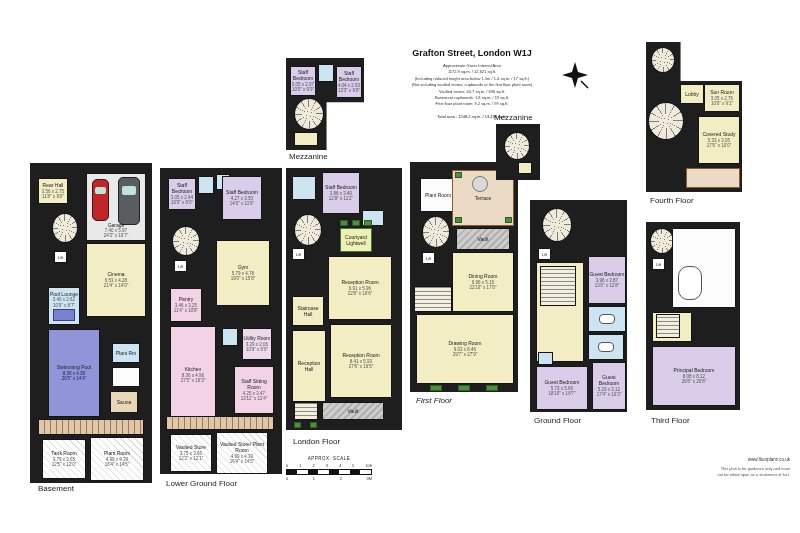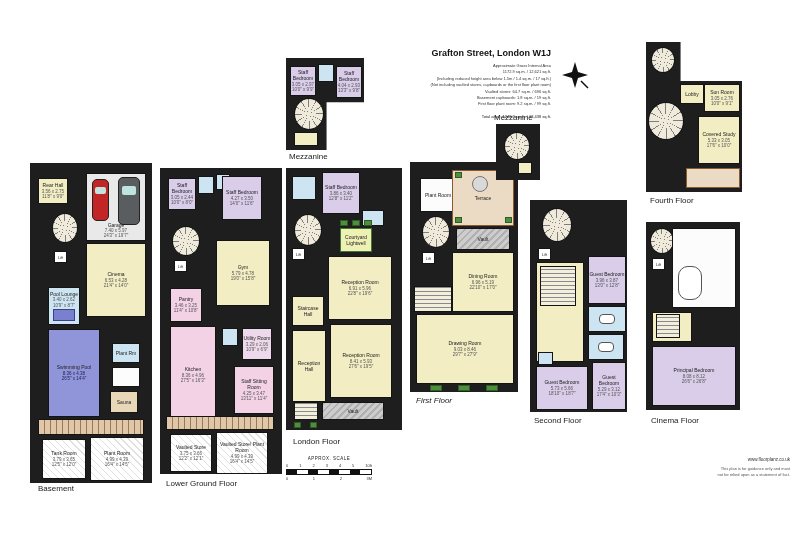--- a/index.html
+++ b/index.html
@@ -25,21 +25,21 @@
   .stairsV{position:absolute;border:1.5px solid #141414;box-sizing:border-box;
           background:repeating-linear-gradient(0deg,#f2efdc 0 3px,#8a8a8a 3px 4px);}
   .lift{position:absolute;border:1.5px solid #141414;background:#fff;font-size:4px;color:#333;
         display:flex;align-items:center;justify-content:center;box-sizing:border-box;}
   .car{position:absolute;border-radius:5px;border:1px solid #222;box-sizing:border-box;}
   .windshield{position:absolute;left:15%;right:15%;height:18%;top:18%;background:#bfe4e0;border-radius:2px;}
   .green{position:absolute;background:#4e8f3e;border:1px solid #2e5c22;box-sizing:border-box;}
   .planter-circle{position:absolute;border-radius:50%;background:#d9d9d9;border:1px solid #777;box-sizing:border-box;}
   .tub{width:14px;height:8px;background:#fff;border:1px solid #555;border-radius:4px;}
   .poolwater{background:#7a7fd0;border:1px solid #3c3f8a;}
-  .title-block{position:absolute;left:393px;top:48px;width:158px;text-align:right;}
+  .title-block{position:absolute;left:393px;top:48px;width:158px;text-align:center;}
   .title-block h1{font-size:9px;font-weight:bold;margin:0 0 5px 0;color:#111;}
   .title-block .tl{font-size:4px;line-height:1.6;color:#333;display:block;}
   .title-block .total{font-size:4px;margin-top:6px;display:block;color:#222;}
   .scalebar{position:absolute;left:286px;top:456px;width:86px;text-align:center;}
   .scalebar .sc-title{font-size:4.5px;letter-spacing:.5px;margin-bottom:2px;}
   .sc-row{display:flex;justify-content:space-between;font-size:4px;color:#333;}
   .sc-bar{height:4px;border:1px solid #111;background:repeating-linear-gradient(90deg,#111 0 10px,#fff 10px 21px);margin:1px 0;}
   .footer{position:absolute;left:632px;top:457px;width:158px;text-align:right;}
   .footer .web{font-size:4.5px;color:#333;display:block;margin-bottom:4px;}
   .footer .disc{font-size:4px;color:#555;display:block;line-height:1.5;}
@@ -376,40 +376,40 @@
         </div>
     </div>
     <div class="room purple" style="left:62px;top:162px;width:34px;height:48px;">
       <div class="lbl">
           <span class="nm">Guest Bedroom</span>
           <span class="dims">5.29 x 3.12</span>
           <span class="dims">17'4" x 10'3"</span>
         </div>
     </div>
   </div>
-  <div class="floor-label" style="left:534px;top:416px;">Second Floor</div>
+  <div class="floor-label" style="left:534px;top:416px;">Ground Floor</div>
 
   <div class="floor" style="left:646px;top:222px;width:94px;height:188px;">
     <div class="spiral" style="left:4px;top:6px;width:24px;height:26px;"></div>
     <div class="lift" style="left:6px;top:36px;width:13px;height:12px;">
         <span>Lift</span>
       </div>
     <div class="room white" style="left:26px;top:6px;width:64px;height:80px;"></div>
     <div style="position:absolute;left:32px;top:44px;width:22px;height:32px;background:#fff;border:1px solid #555;border-radius:10px;"></div>
     <div class="room cream" style="left:6px;top:90px;width:40px;height:30px;"></div>
     <div class="stairsV" style="left:10px;top:92px;width:24px;height:24px;"></div>
     <div class="room purple" style="left:6px;top:124px;width:84px;height:60px;">
       <div class="lbl">
           <span class="nm">Principal Bedroom</span>
           <span class="dims">8.08 x 8.12</span>
           <span class="dims">26'6" x 26'8"</span>
         </div>
     </div>
   </div>
-  <div class="floor-label" style="left:651px;top:416px;">Cinema Floor</div>
+  <div class="floor-label" style="left:651px;top:416px;">Third Floor</div>
 
   <div class="floor" style="left:646px;top:42px;width:96px;height:150px;clip-path:polygon(0 0,36% 0,36% 26%,100% 26%,100% 100%,0 100%);">
     <div class="spiral" style="left:5px;top:5px;width:24px;height:26px;"></div>
     <div class="room cream" style="left:34px;top:42px;width:24px;height:20px;">
       <div class="lbl">
           <span class="nm">Lobby</span>
         </div>
     </div>
     <div class="spiral" style="left:2px;top:60px;width:36px;height:38px;"></div>
     <div class="room cream" style="left:58px;top:42px;width:36px;height:28px;">

